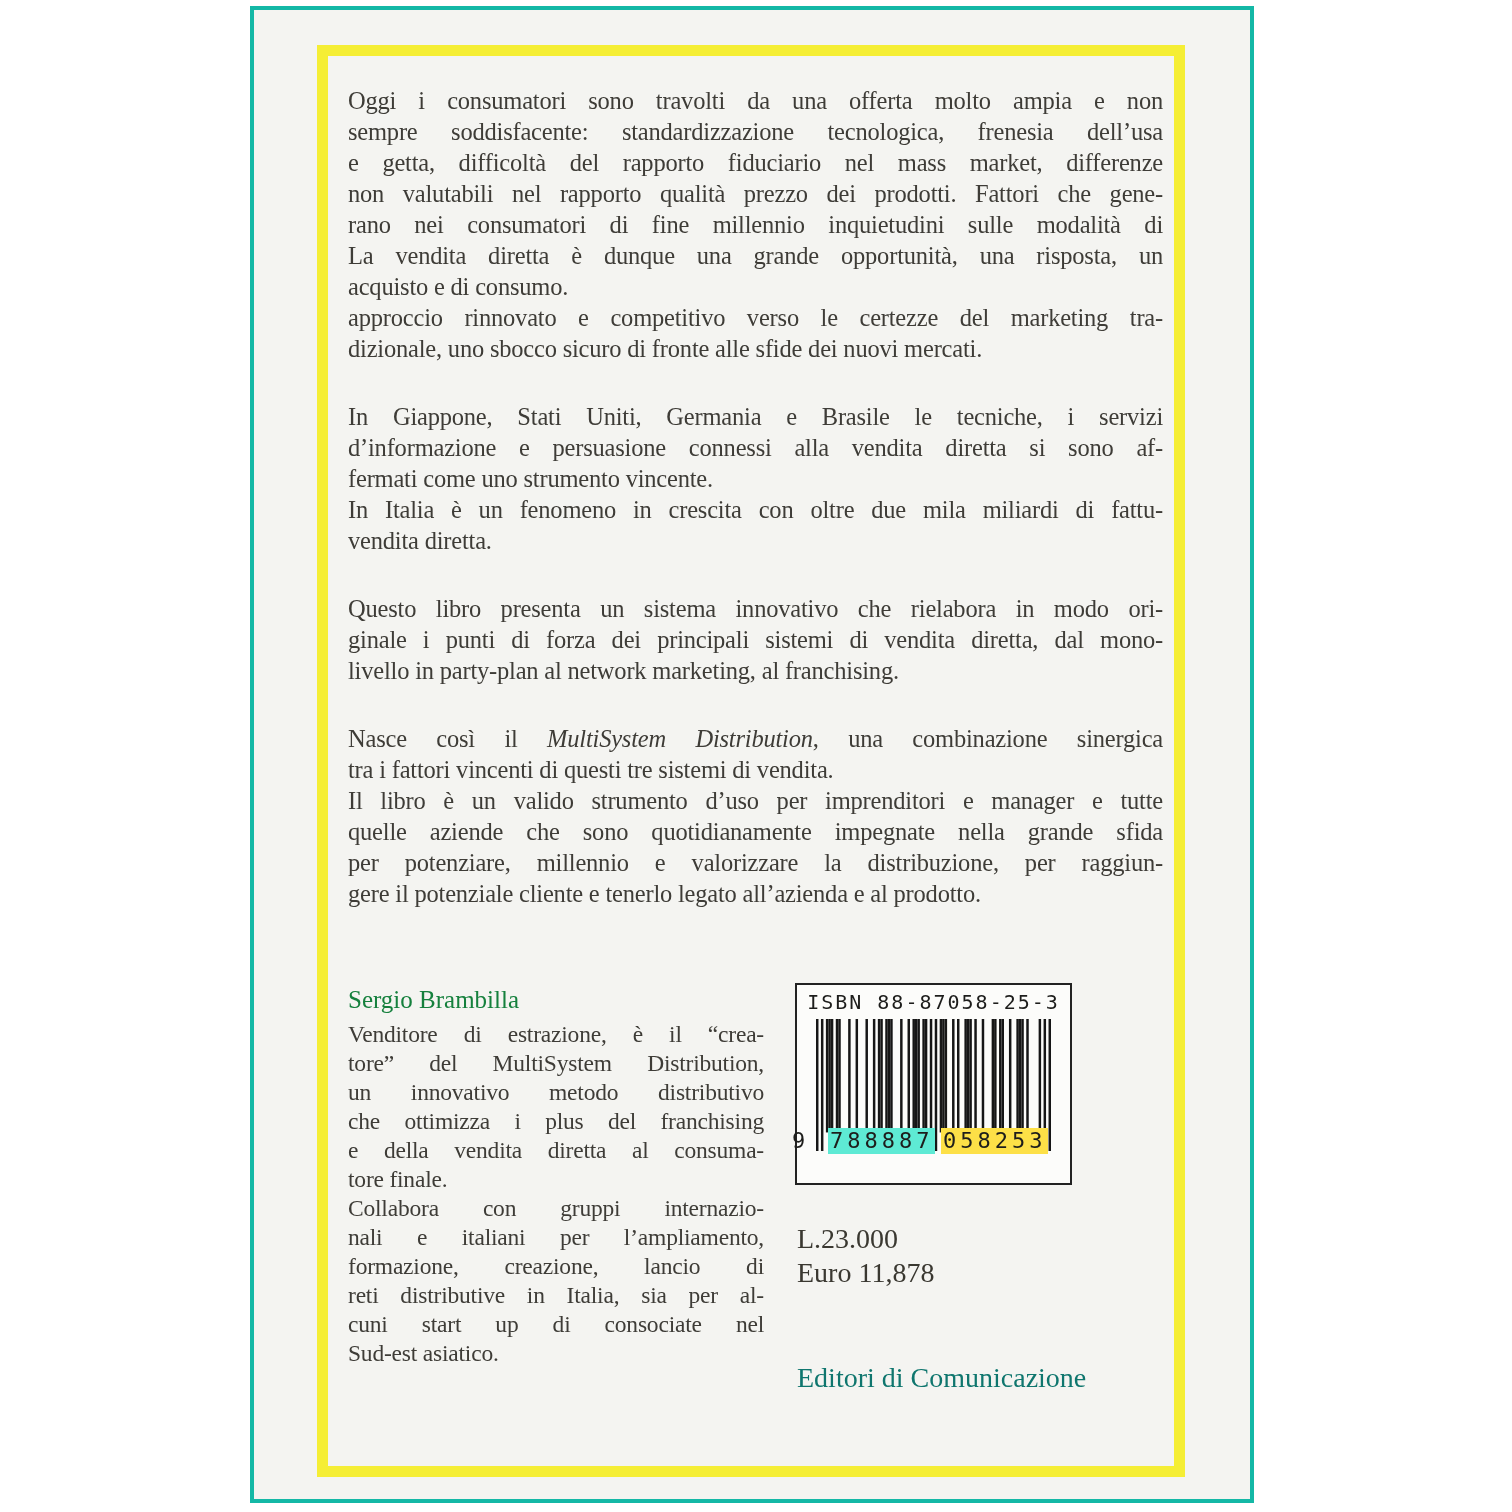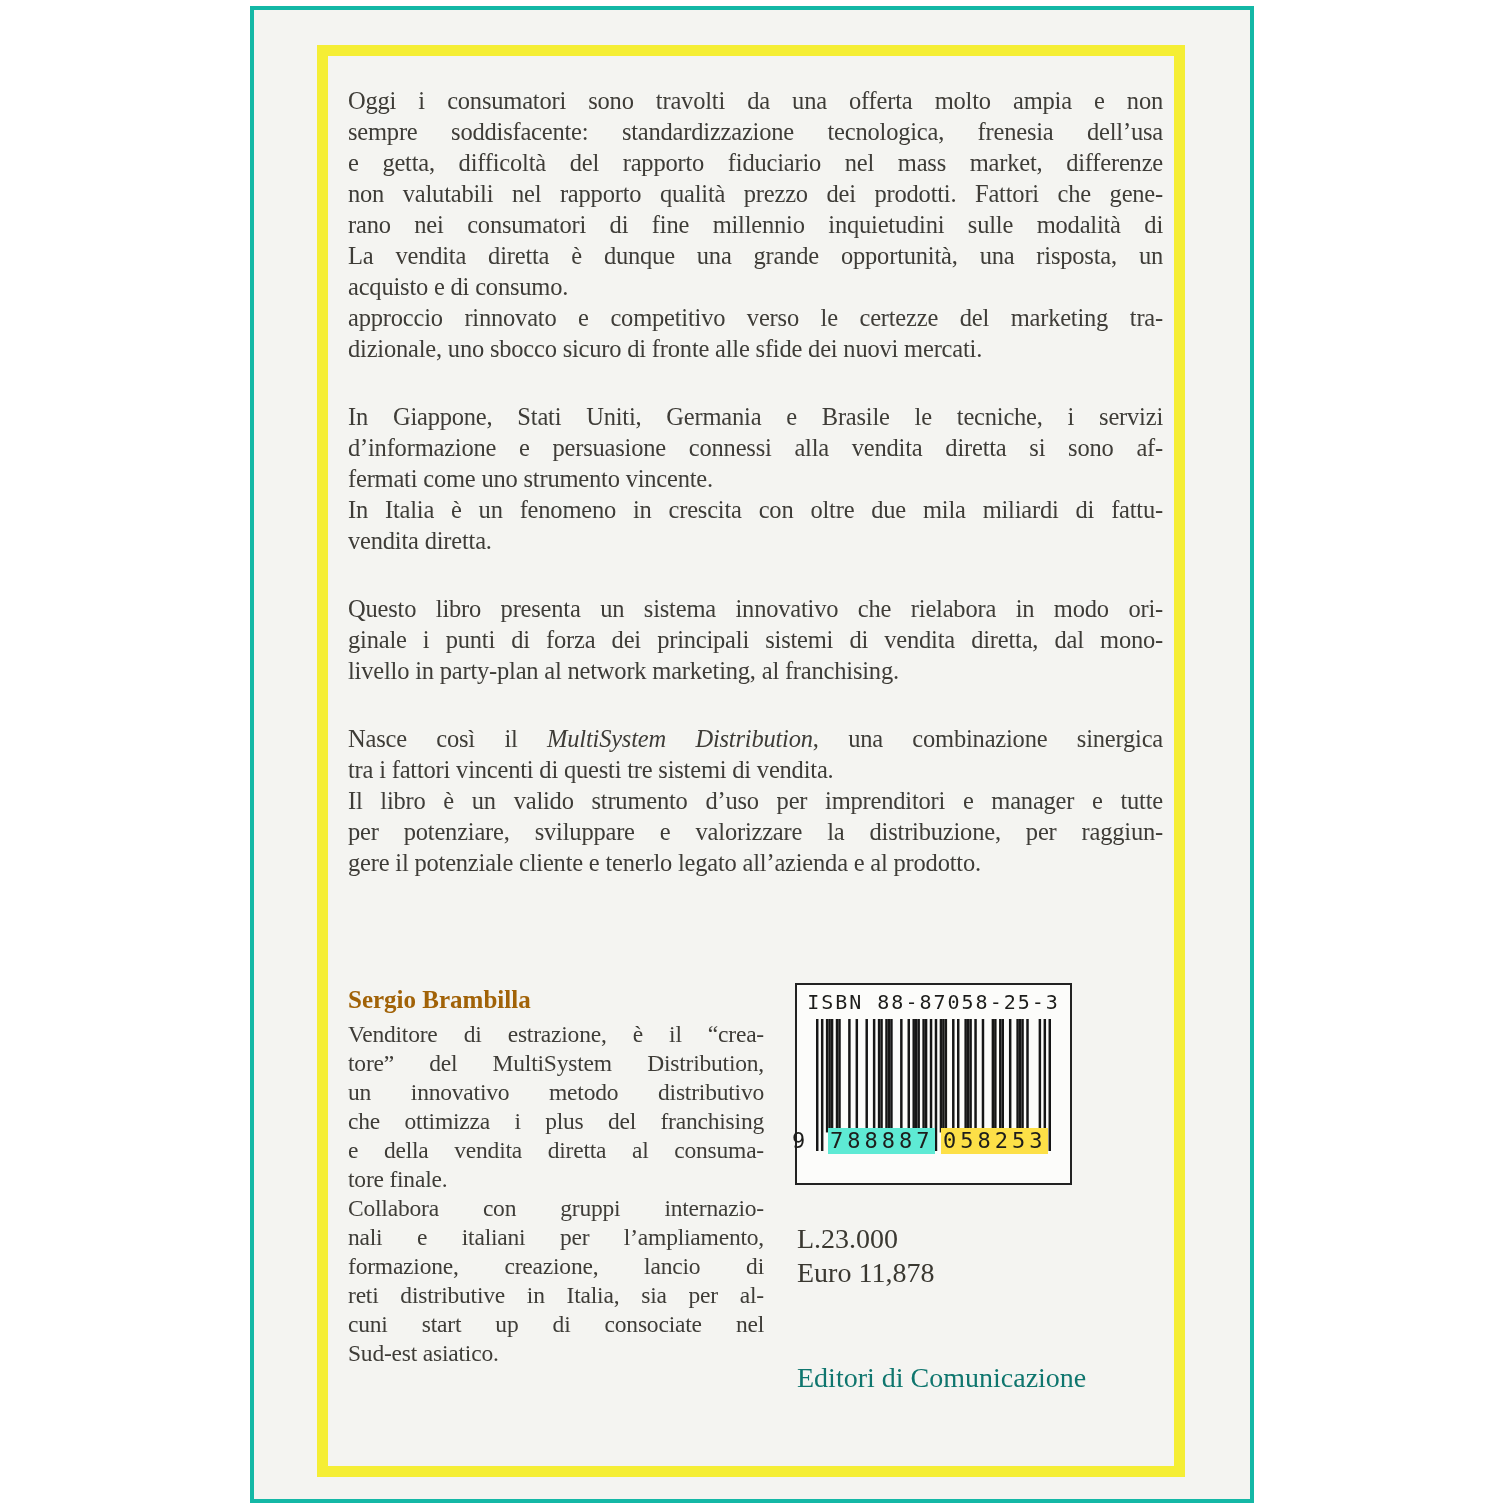--- a/index.html
+++ b/index.html
@@ -25,22 +25,22 @@
   .line{
     text-align:justify;text-align-last:justify;
     height:31px;overflow:hidden;
   }
   .line.last{text-align-last:left;}
   .it{font-style:italic;}
   .author{
     position:absolute;left:94px;top:975px;width:416px;
   }
   .author-name{
-    font-weight:bold;font-size:25px;line-height:30px;height:30px;
-    color:#a16207;margin-bottom:5px;
+    font-weight:normal;font-size:25px;line-height:30px;height:30px;
+    color:#15803d;margin-bottom:5px;
   }
   .bio{font-size:23.5px;line-height:29px;letter-spacing:-0.2px;}
   .bio .line{height:29px;}
   .barcode-box{
     position:absolute;left:541px;top:973px;width:277px;height:202px;
     background:#fcfcfa;border:2px solid #222222;box-sizing:border-box;
   }
   .isbn-label{
     margin-top:5px;text-align:center;
     font-family:"DejaVu Sans Mono","Liberation Mono",monospace;
@@ -95,21 +95,22 @@
       </div>
       <div class="block">
         <div class="line"><span>Questo libro presenta un sistema innovativo che rielabora in modo ori-</span></div>
         <div class="line"><span>ginale i punti di forza dei principali sistemi di vendita diretta, dal mono-</span></div>
         <div class="line last"><span>livello in party-plan al network marketing, al franchising.</span></div>
       </div>
       <div class="block">
         <div class="line"><span>Nasce così il </span><span class="it">MultiSystem Distribution</span><span>, una combinazione sinergica</span></div>
         <div class="line last"><span>tra i fattori vincenti di questi tre sistemi di vendita.</span></div>
         <div class="line"><span>Il libro è un valido strumento d’uso per imprenditori e manager e tutte</span></div>
-        <div class="line"><span>per potenziare, sviluppare e valorizzare la distribuzione, per raggiun-</span></div>
+        <div class="line"><span>quelle aziende che sono quotidianamente impegnate nella grande sfida</span></div>
+        <div class="line"><span>per potenziare, millennio e valorizzare la distribuzione, per raggiun-</span></div>
         <div class="line last"><span>gere il potenziale cliente e tenerlo legato all’azienda e al prodotto.</span></div>
       </div>
     </div>
 
   <div class="author">
     <div class="author-name">Sergio Brambilla</div>
     <div class="bio">
         <div class="line"><span>Venditore di estrazione, è il “crea-</span></div>
         <div class="line"><span>tore” del MultiSystem Distribution,</span></div>
         <div class="line"><span>un innovativo metodo distributivo</span></div>

